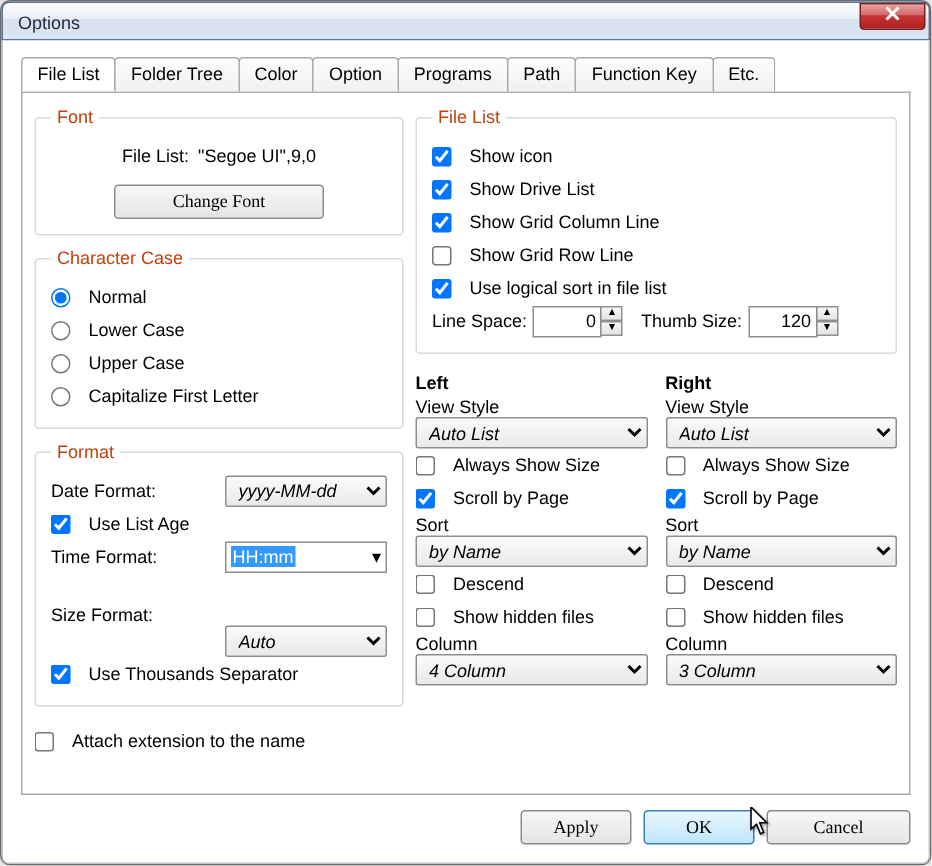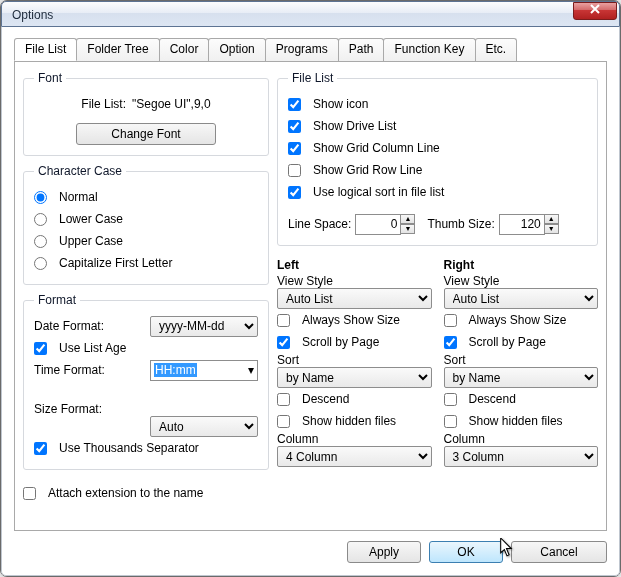--- a/index.html
+++ b/index.html
@@ -11,27 +11,27 @@
 .closebtn svg { width:10px; height:10px; }
 .body { flex: 1; background: #fff; border: 1px solid #bfc6cf; border-top: none; margin: 0 -7px -7px -7px; border-radius: 0 0 5px 5px; padding: 10px 12px 12px 12px; display:flex; flex-direction:column; }
 .tabs { display: flex; border-bottom: 1px solid #a9a9a9; position: relative; top: 1px; }
 .tab { padding: 3px 10px 4px 10px; border: 1px solid #a9a9a9; border-bottom: none; background: linear-gradient(to bottom,#fcfcfc,#f0f0f0); margin-right: -1px; border-radius: 3px 3px 0 0; cursor: default; }
 .tab.active { background:#fff; border-bottom:1px solid #fff; position:relative; z-index:2;}
 .panel { flex:1; border:1px solid #a9a9a9; border-top:none; background:#fff; padding: 10px 8px 8px 8px; display:flex; gap:8px;}
 .col { display:flex; flex-direction:column; }
 .colL { width: 246px; }
 .colR { flex:1; }
 fieldset { border:1px solid #d6d9de; border-radius:3px; margin:0 0 8px 0; padding: 8px 10px 10px 10px; }
-legend { padding: 0 4px; color:#0f172a; }
+legend { padding: 0 4px; color:#c2410c; }
 .row { display:flex; align-items:center; min-height:22px; gap:6px; }
 label.txt { color:#000; }
-.btn { background: linear-gradient(to bottom,#f7f7f7,#e5e5e5); border:1px solid #8a8a8a; border-radius:3px; padding: 3px 14px; cursor:default; }
+.btn { background: linear-gradient(to bottom,#f7f7f7,#e5e5e5); border:1px solid #8a8a8a; border-radius:3px; padding: 3px 14px; cursor:default;font-family:Liberation Serif, serif; }
 .btn.primary { background: linear-gradient(to bottom,#eaf6fd,#bee6fd); border-color:#3c7fb1; }
 input[type=checkbox], input[type=radio] { margin:0 6px 0 0; }
-select, input.sel { background: linear-gradient(to bottom,#fafafa,#e9e9e9); border:1px solid #8d8d8d; border-radius:2px; height:21px; padding: 1px 4px; }
+select, input.sel { background: linear-gradient(to bottom,#fafafa,#e9e9e9); border:1px solid #8d8d8d; border-radius:2px; height:21px; padding: 1px 4px; font-style: italic; }
 input.spin { width:46px; text-align:right; border:1px solid #8d8d8d; height:21px; padding:1px 3px; }
 .spingrp { display:flex; align-items:center; }
 .spinbtns { display:flex; flex-direction:column; margin-left:-1px;}
 .spinbtns div { width:15px; height:10px; border:1px solid #8d8d8d; background:linear-gradient(to bottom,#f7f7f7,#e3e3e3); font-size:7px; line-height:7px; text-align:center; }
 .twocol { display:flex; gap:12px; }
 .twocol > div { flex:1; }
 .subhead { font-weight:bold; margin:4px 0 2px 0; }
 .btnbar { display:flex; justify-content:flex-end; gap:8px; padding-top:10px; }
 .highlight { background:#3399ff; color:#fff; padding:0 1px; }
 .cursor { position:absolute; left:499px; top:538px; pointer-events:none; }
@@ -144,21 +144,21 @@
               <label>Show Grid Column Line</label>
             </div>
           <div class="row">
               <input type="checkbox" style="">
               <label>Show Grid Row Line</label>
             </div>
           <div class="row">
               <input type="checkbox" checked="" style="">
               <label>Use logical sort in file list</label>
             </div>
-          <div class="row" style="margin-top:10px; gap:4px;">
+          <div class="row" style="margin-top:0; gap:4px;">
             <span>Line Space:</span>
             <div class="spingrp">
               <input class="spin" value="0" style="">
               <div class="spinbtns">
                   <div>▲</div>
                   <div>▼</div>
                 </div>
             </div>
             <span style="margin-left:8px;">Thumb Size:</span>
             <div class="spingrp">

